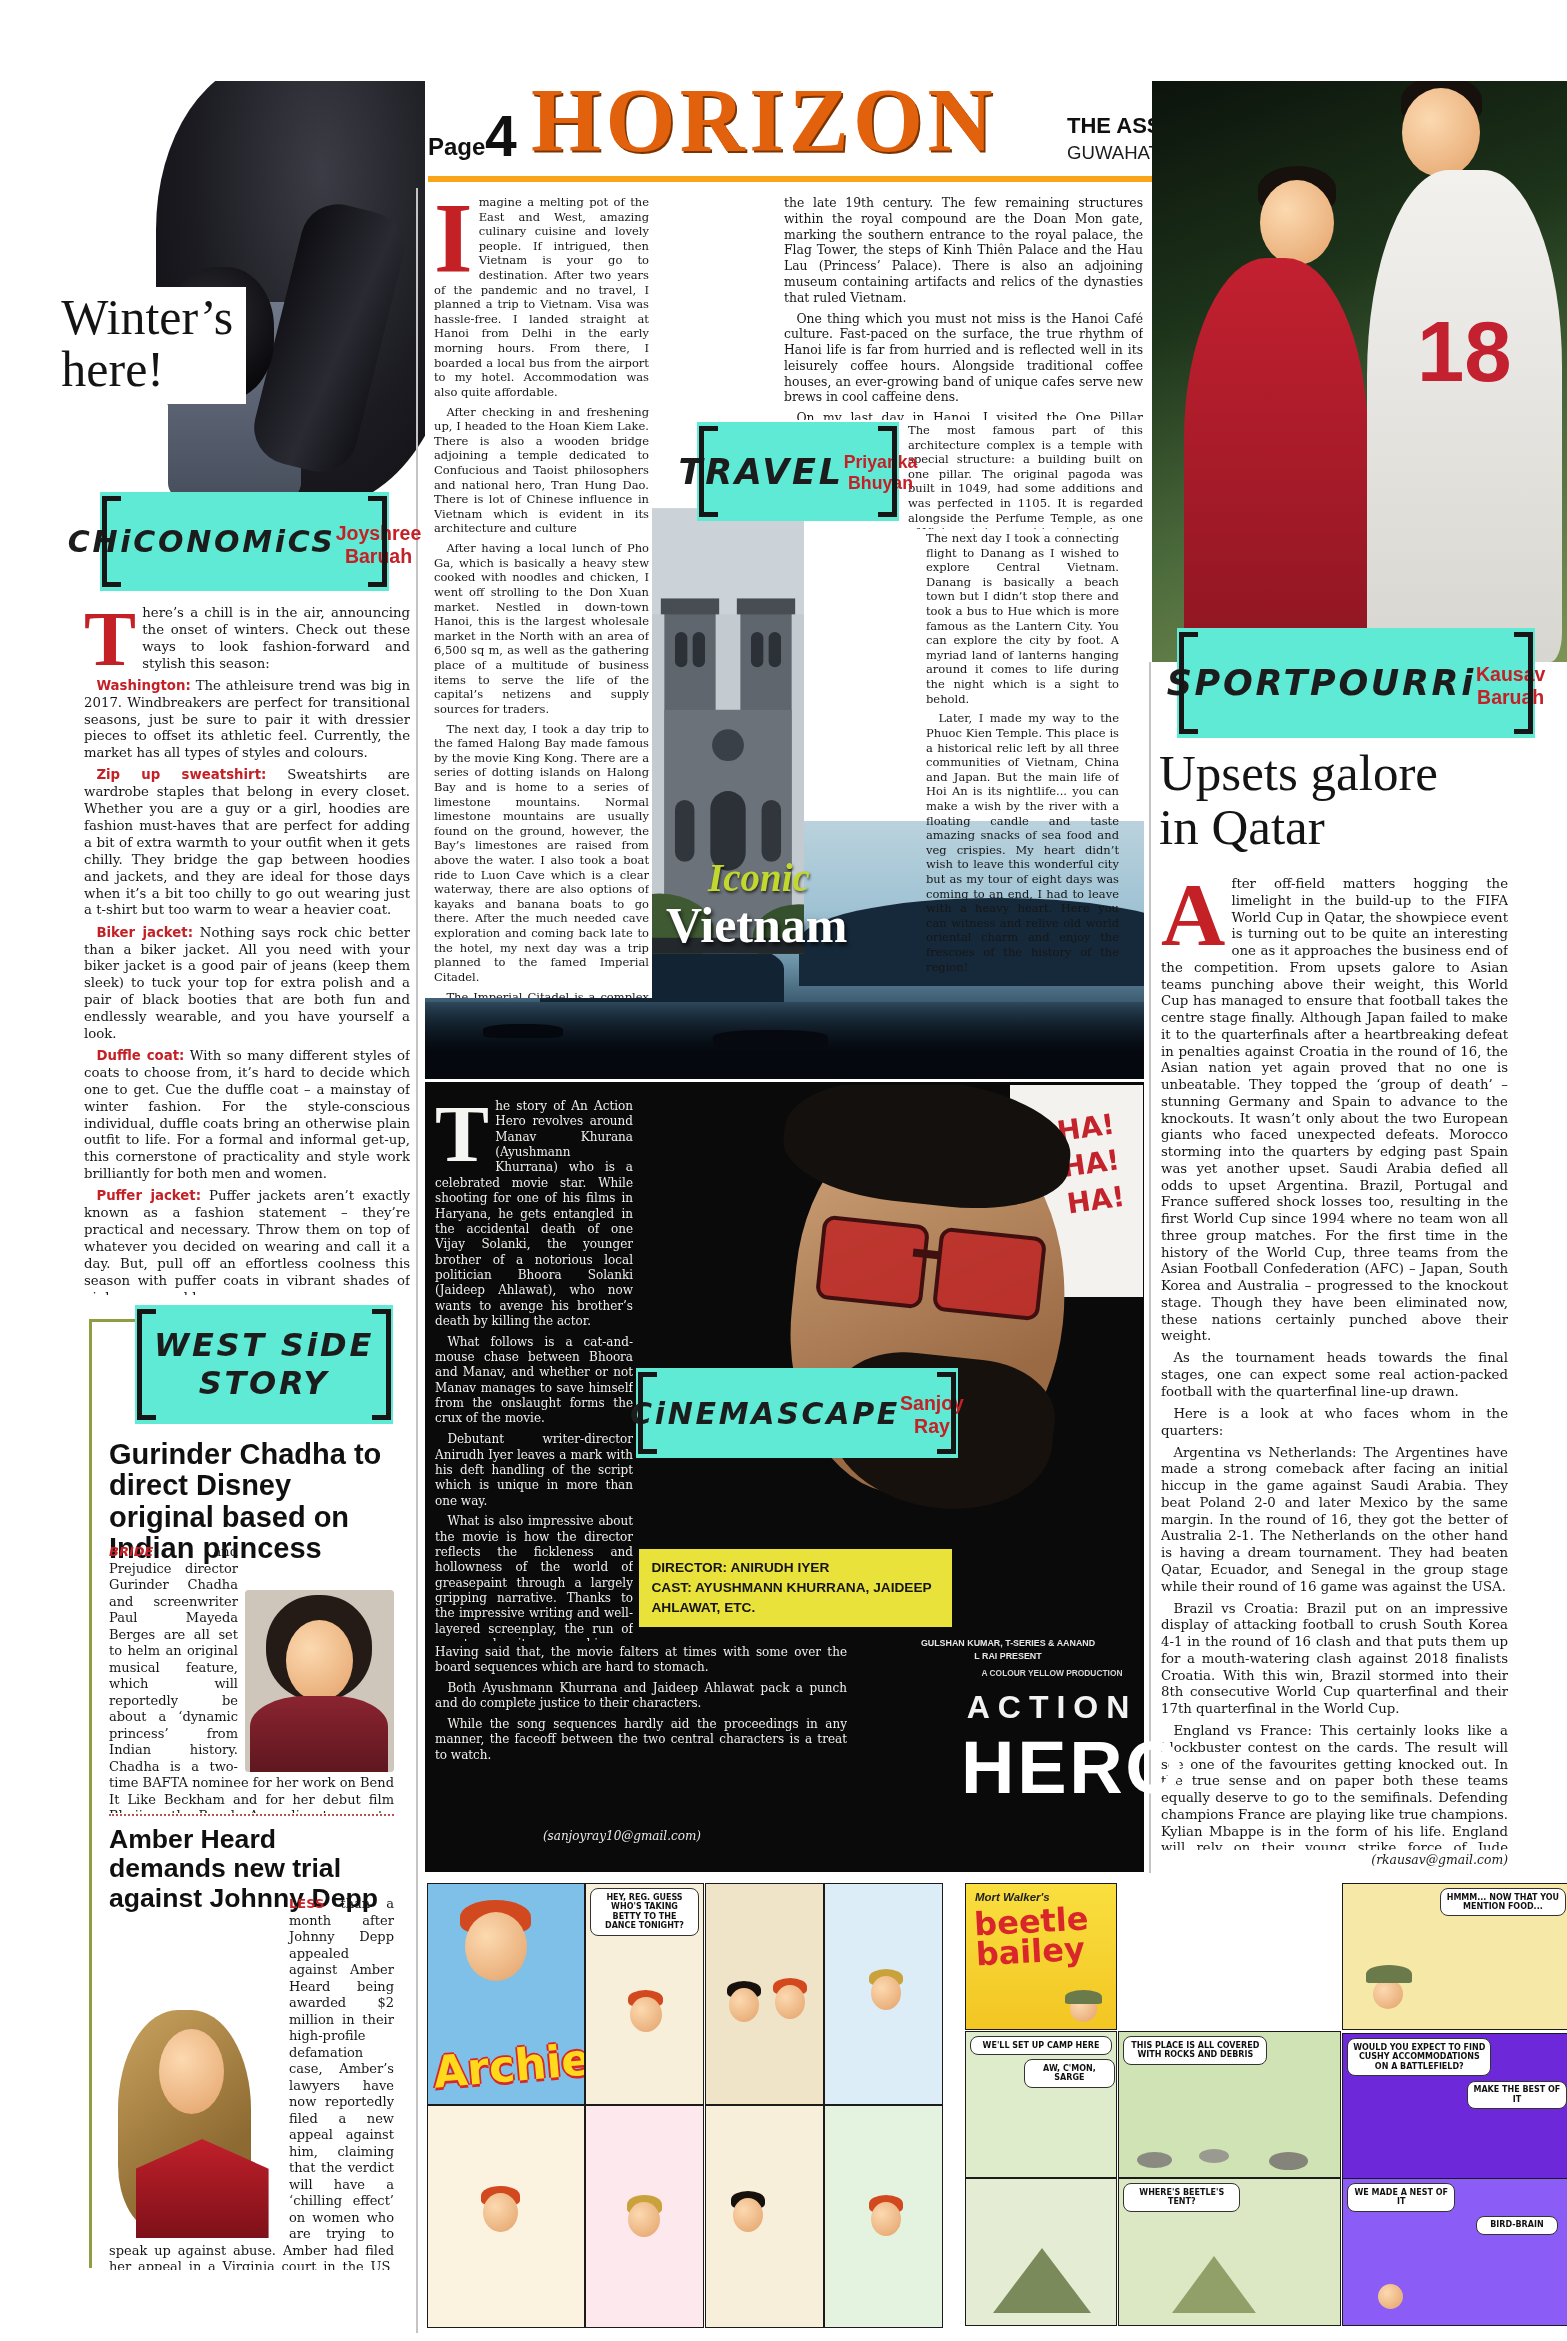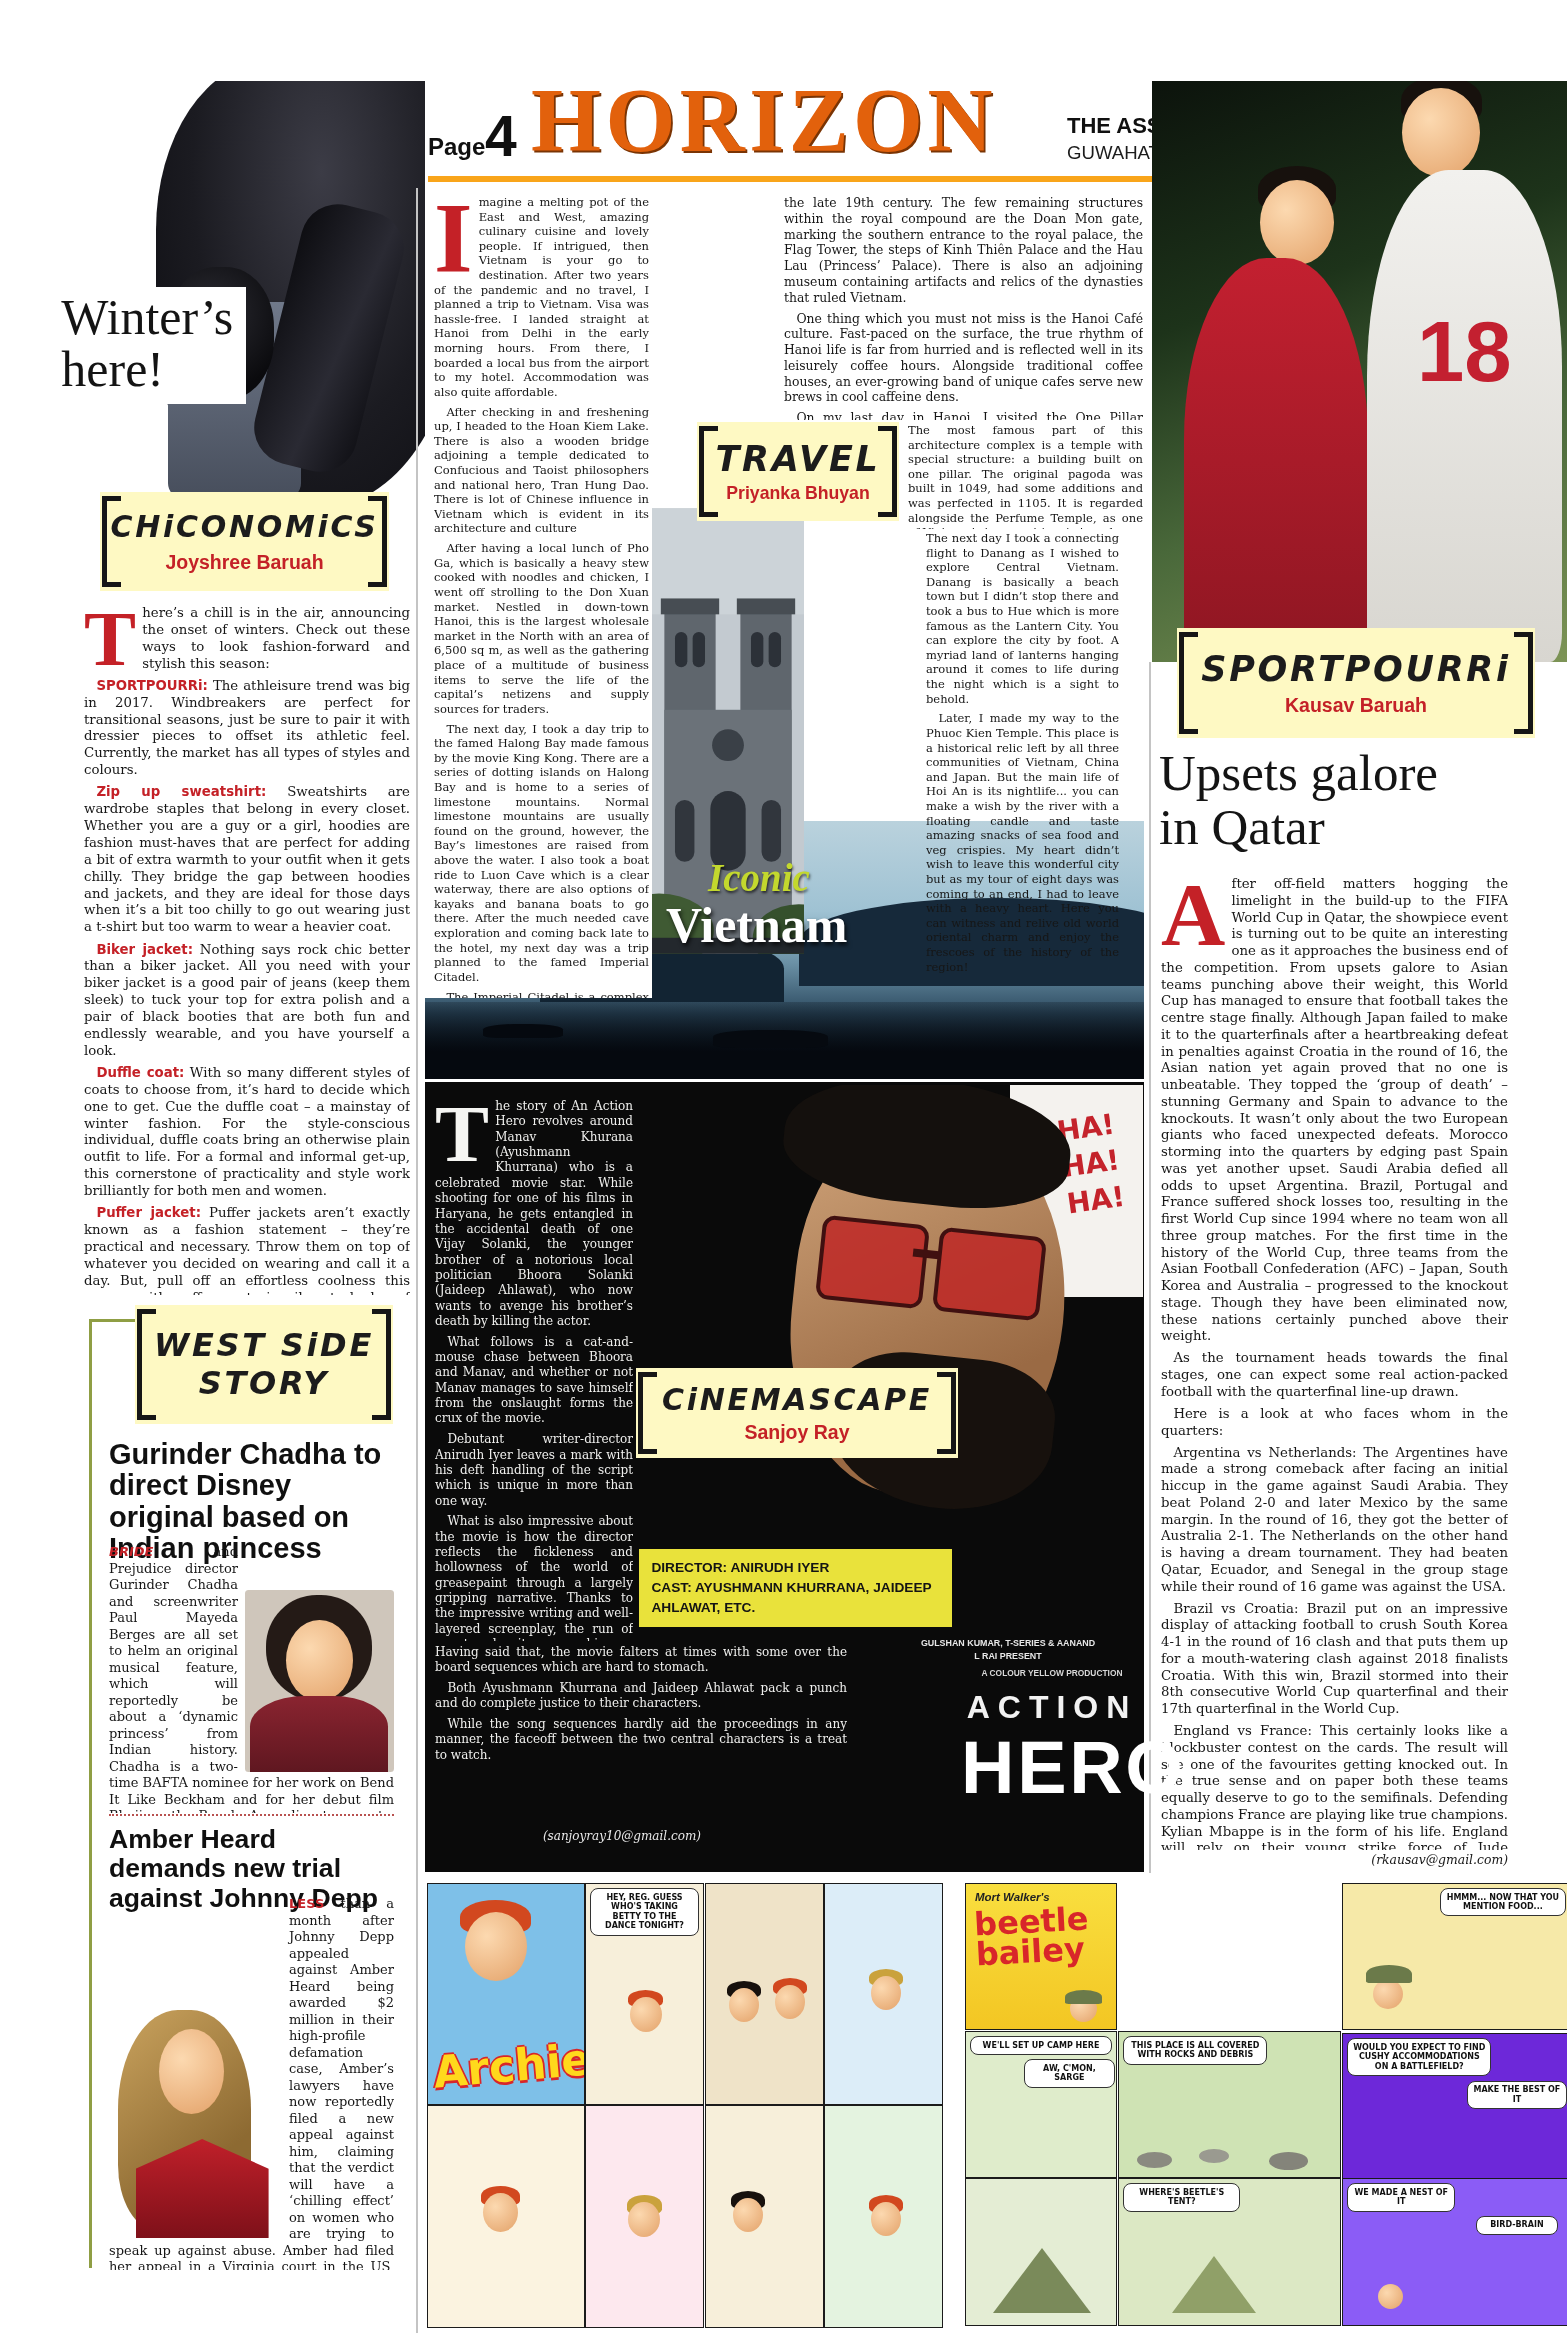--- a/index.html
+++ b/index.html
@@ -12,21 +12,21 @@
   .wbody{color:#f0f0ee;}
   .dc{float:left;font-family:"Liberation Serif",serif;font-weight:700;color:#c42127;
       line-height:.8;padding:2.7px 6.2px 0 0;}
   .dcw{color:#f5f5f2;}
   .lead{font-family:"DejaVu Sans",sans-serif;font-weight:700;color:#c42127;}
   .hand{font-family:"DejaVu Sans",sans-serif;font-weight:700;font-style:italic;
         letter-spacing:2.7px;color:#1c1c1c;}
   .byl{font-family:"Liberation Sans",sans-serif;font-weight:700;color:#c42127;}
   .hsans{font-family:"Liberation Sans",sans-serif;font-weight:700;color:#101010;}
   .rule{background:#c4c4c4;}
-  .secbox{background:#fef9c3;display:flex;flex-direction:column;align-items:center;
+  .secbox{background:#5eead4;display:flex;flex-direction:row;align-items:center;
           justify-content:center;text-align:center;}
   .brk{position:absolute;top:4.4px;bottom:4.4px;width:14px;}
   .brk.l{left:1.8px;border-left:5.3px solid;border-top:5.3px solid;border-bottom:5.3px solid;}
   .brk.r{right:1.8px;border-right:5.3px solid;border-top:5.3px solid;border-bottom:5.3px solid;}
   .olive{border-color:#8f9e44;}
   .lime{border-color:#aed136;}
   .panel{position:absolute;border:1.8px solid #1b1b1b;overflow:hidden;}
   .blurb{margin:4.4px;background:#fff;border:0.9px solid #333;border-radius:8px;padding:3.5px 4.4px;
          font:700 8px/1.2 "DejaVu Sans",sans-serif;text-align:center;text-transform:uppercase;color:#111;}
   .face{position:absolute;border-radius:50%;
@@ -56,21 +56,21 @@
 
   <div class="abs secbox" style="left:100px;top:492px;width:289px;height:99px;z-index:4;">
     <span class="brk l olive"></span>
     <span class="brk r olive"></span>
     <div class="hand" style="font-size:30px;">CHiCONOMiCS</div>
     <div class="byl" style="font-size:19.5px;margin-top:7px;">Joyshree Baruah</div>
   </div>
 
   <div class="abs body" style="left:84px;top:605px;width:326px;height:690px;">
     <p class="noind"><span class="dc" style="font-size:78px;">T</span><span>here’s a chill is in the air, announcing the onset of winters. Check out these ways to look fashion-forward and stylish this season:</span></p>
-    <p><span class="lead">SPORTPOURRi:</span> <span>The athleisure trend was big in 2017. Windbreakers are perfect for transitional seasons, just be sure to pair it with dressier pieces to offset its athletic feel. Currently, the market has all types of styles and colours.</span></p>
+    <p><span class="lead">Washington:</span> <span>The athleisure trend was big in 2017. Windbreakers are perfect for transitional seasons, just be sure to pair it with dressier pieces to offset its athletic feel. Currently, the market has all types of styles and colours.</span></p>
     <p><span class="lead">Zip up sweatshirt:</span> <span>Sweatshirts are wardrobe staples that belong in every closet. Whether you are a guy or a girl, hoodies are fashion must-haves that are perfect for adding a bit of extra warmth to your outfit when it gets chilly. They bridge the gap between hoodies and jackets, and they are ideal for those days when it’s a bit too chilly to go out wearing just a t-shirt but too warm to wear a heavier coat.</span></p>
     <p><span class="lead">Biker jacket:</span> <span>Nothing says rock chic better than a biker jacket. All you need with your biker jacket is a good pair of jeans (keep them sleek) to tuck your top for extra polish and a pair of black booties that are both fun and endlessly wearable, and you have yourself a look.</span></p>
     <p><span class="lead">Duffle coat:</span> <span>With so many different styles of coats to choose from, it’s hard to decide which one to get. Cue the duffle coat – a mainstay of winter fashion. For the style-conscious individual, duffle coats bring an otherwise plain outfit to life. For a formal and informal get-up, this cornerstone of practicality and style work brilliantly for both men and women.</span></p>
     <p><span class="lead">Puffer jacket:</span> <span>Puffer jackets aren’t exactly known as a fashion statement – they’re practical and necessary. Throw them on top of whatever you decided on wearing and call it a day. But, pull off an effortless coolness this season with puffer coats in vibrant shades of pink, green or blue.</span></p>
 
   </div>
 
   <div class="abs" style="left:89px;top:1319px;width:53px;height:2.7px;background:#8f9e44;"></div>
   <div class="abs" style="left:89px;top:1319px;width:2.7px;height:949px;background:#8f9e44;"></div>
 

